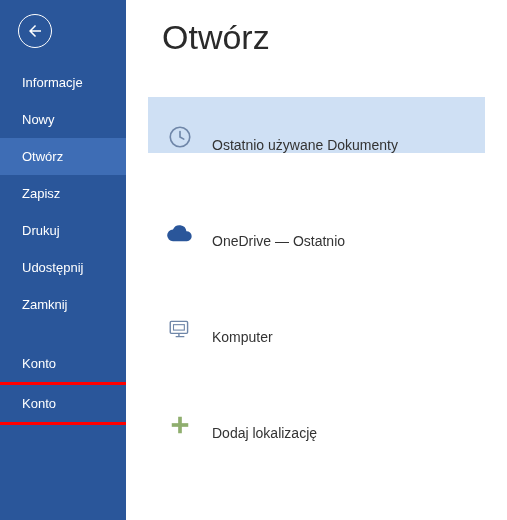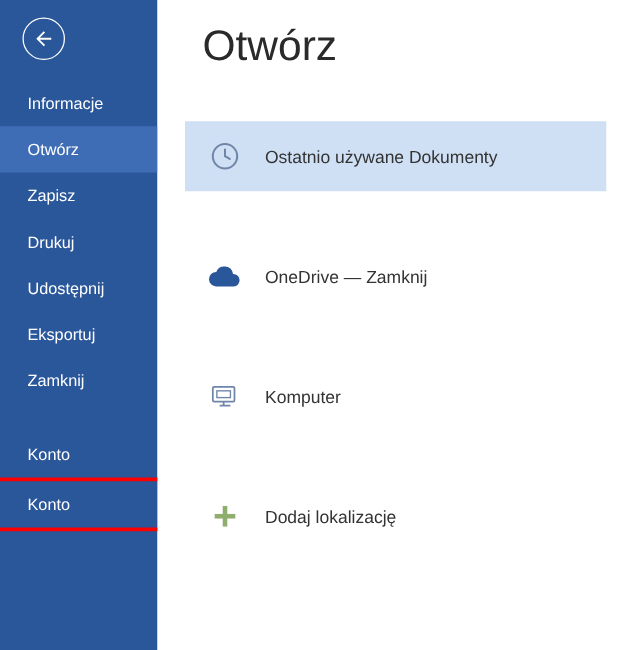--- a/index.html
+++ b/index.html
@@ -54,21 +54,21 @@
     color: #2A2A2A;
     padding-left: 36px;
     margin-bottom: 22px;
   }
   .location-list {
     padding-left: 22px;
     padding-right: 22px;
   }
   .location-item {
     display: flex;
-    align-items: center;
+    align-items: flex-end;
     height: 56px;
     padding-left: 16px;
     cursor: pointer;
     font-size: 14px;
     color: #333;
     margin-top: 40px;
   }
   .location-item.active {
     background: #CFE0F4;
   }
@@ -87,34 +87,34 @@
 <div class="sidebar">
   <div class="back-btn">
     <svg width="18" height="18" viewBox="0 0 24 24">
       <path d="M20 11H7.83l5.59-5.59L12 4l-8 8 8 8 1.41-1.41L7.83 13H20z" fill="#fff"></path>
     </svg>
   </div>
 
   <div class="sidebar-item">
     <span>Informacje</span>
   </div>
+  <div class="sidebar-item">
+    <span>Nowy</span>
+  </div>
   <div class="sidebar-item selected">
     <span>Otwórz</span>
   </div>
   <div class="sidebar-item">
     <span>Zapisz</span>
   </div>
   <div class="sidebar-item">
     <span>Drukuj</span>
   </div>
   <div class="sidebar-item">
     <span>Udostępnij</span>
-  </div>
-  <div class="sidebar-item">
-    <span>Eksportuj</span>
   </div>
   <div class="sidebar-item">
     <span>Zamknij</span>
   </div>
 
   <div class="sidebar-spacer"></div>
 
   <div class="sidebar-item">
     <span>Konto</span>
   </div>
@@ -137,21 +137,21 @@
       </span>
       <span>Ostatnio używane Dokumenty</span>
     </div>
 
     <div class="location-item">
       <span class="loc-icon">
         <svg width="28" height="28" viewBox="0 0 24 24">
           <path d="M6 19a5 5 0 010-10 6 6 0 0111.5 1.5A4 4 0 0118 19H6z" fill="#2A569A"></path>
         </svg>
       </span>
-      <span>OneDrive — Zamknij</span>
+      <span>OneDrive — Ostatnio</span>
     </div>
 
     <div class="location-item">
       <span class="loc-icon">
         <svg width="26" height="26" viewBox="0 0 24 24">
           <rect x="3" y="5" width="16" height="11" rx="1" fill="none" stroke="#6F86A8" stroke-width="1.3"></rect>
           <rect x="6" y="8" width="10" height="5" fill="none" stroke="#6F86A8" stroke-width="1"></rect>
           <path d="M8 19h8M11 16v3" stroke="#6F86A8" stroke-width="1.3"></path>
         </svg>
       </span>

